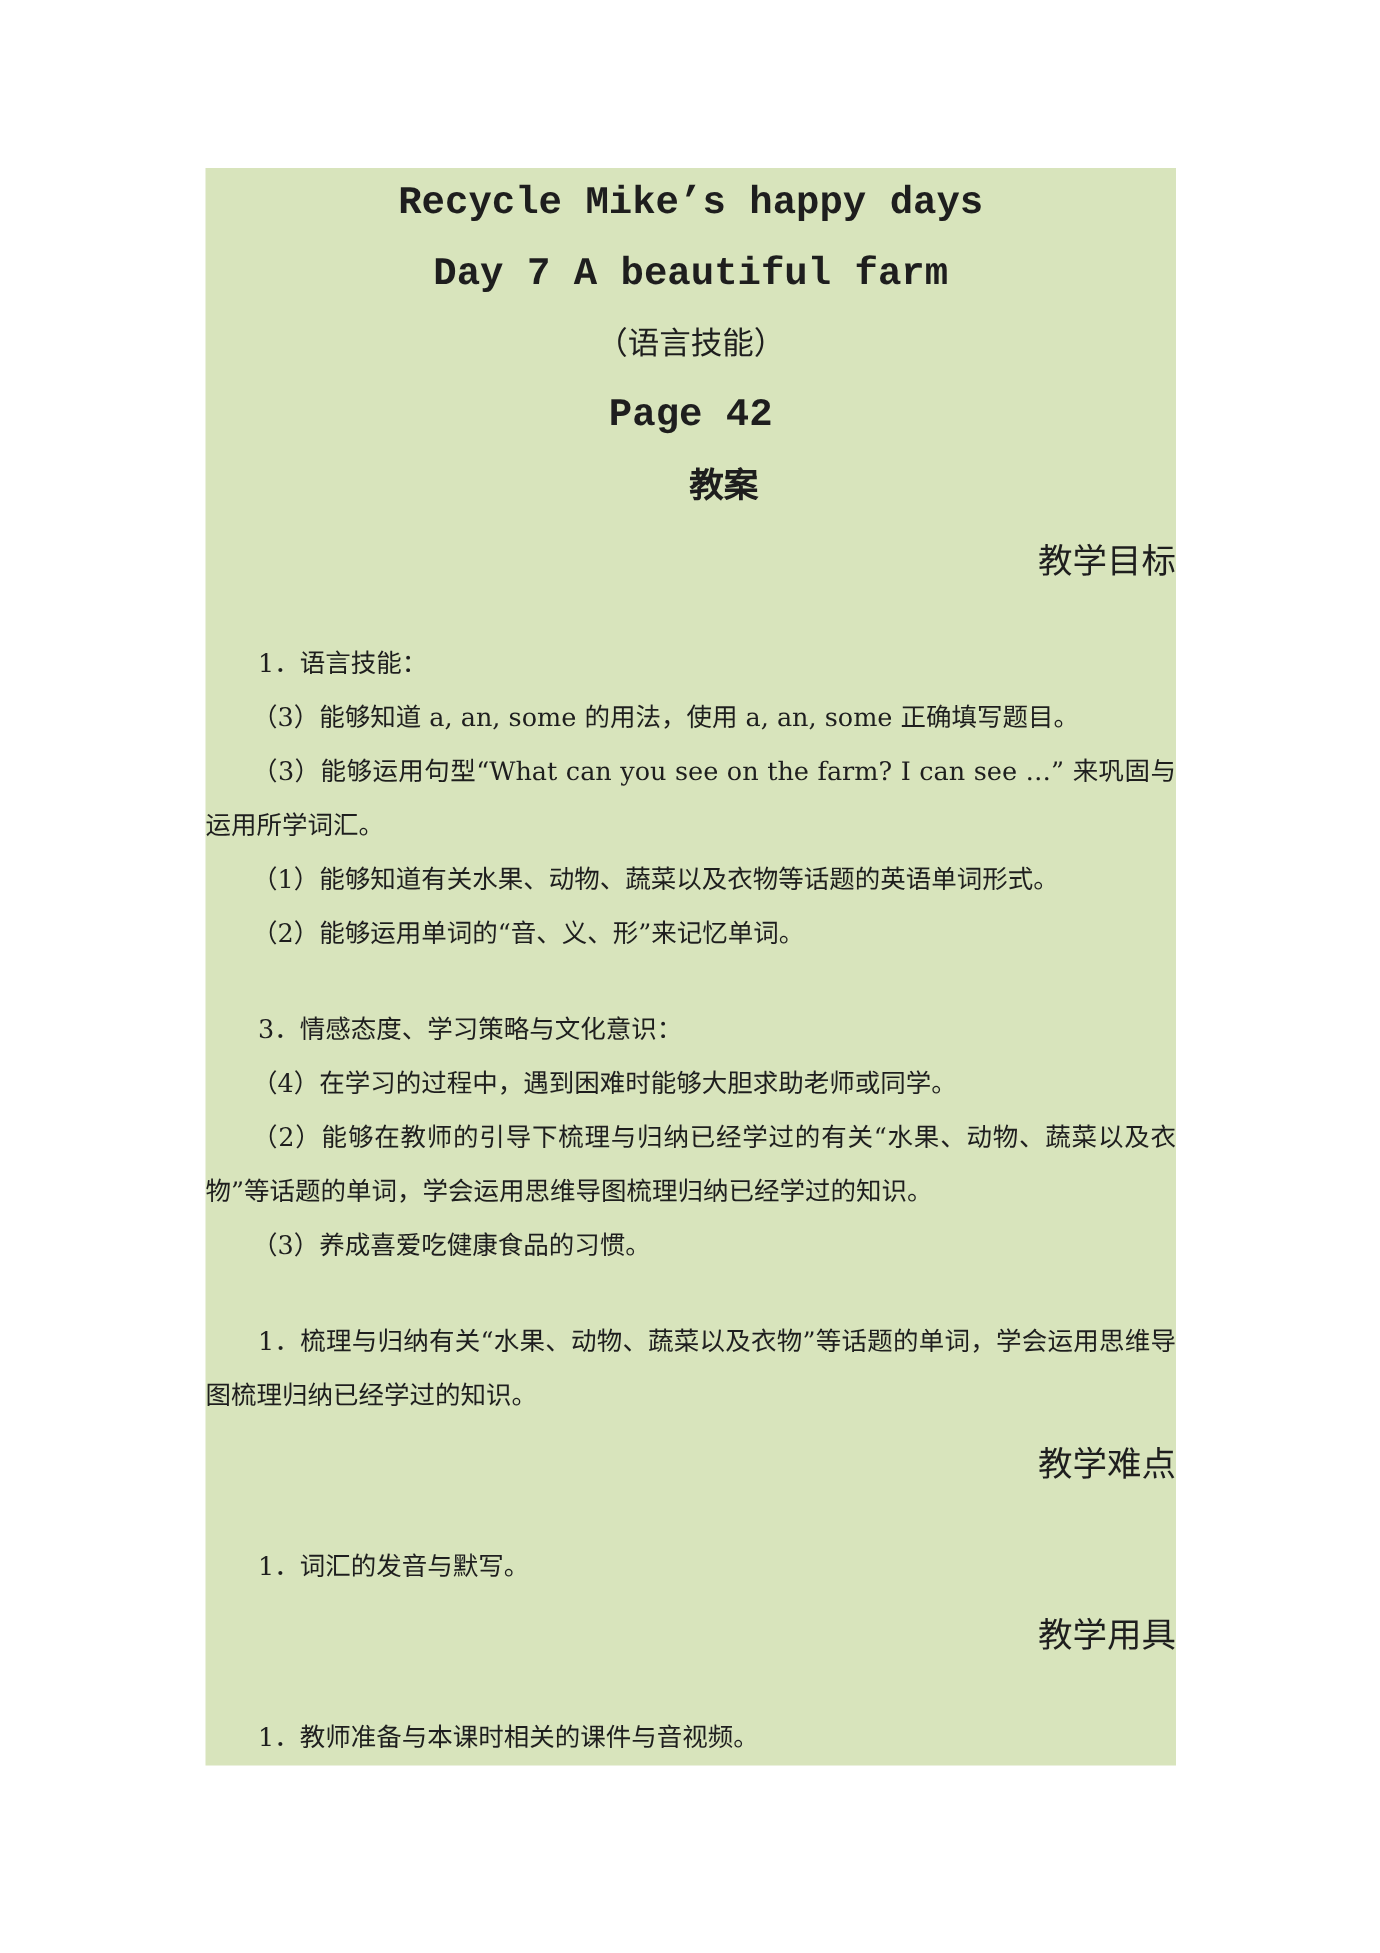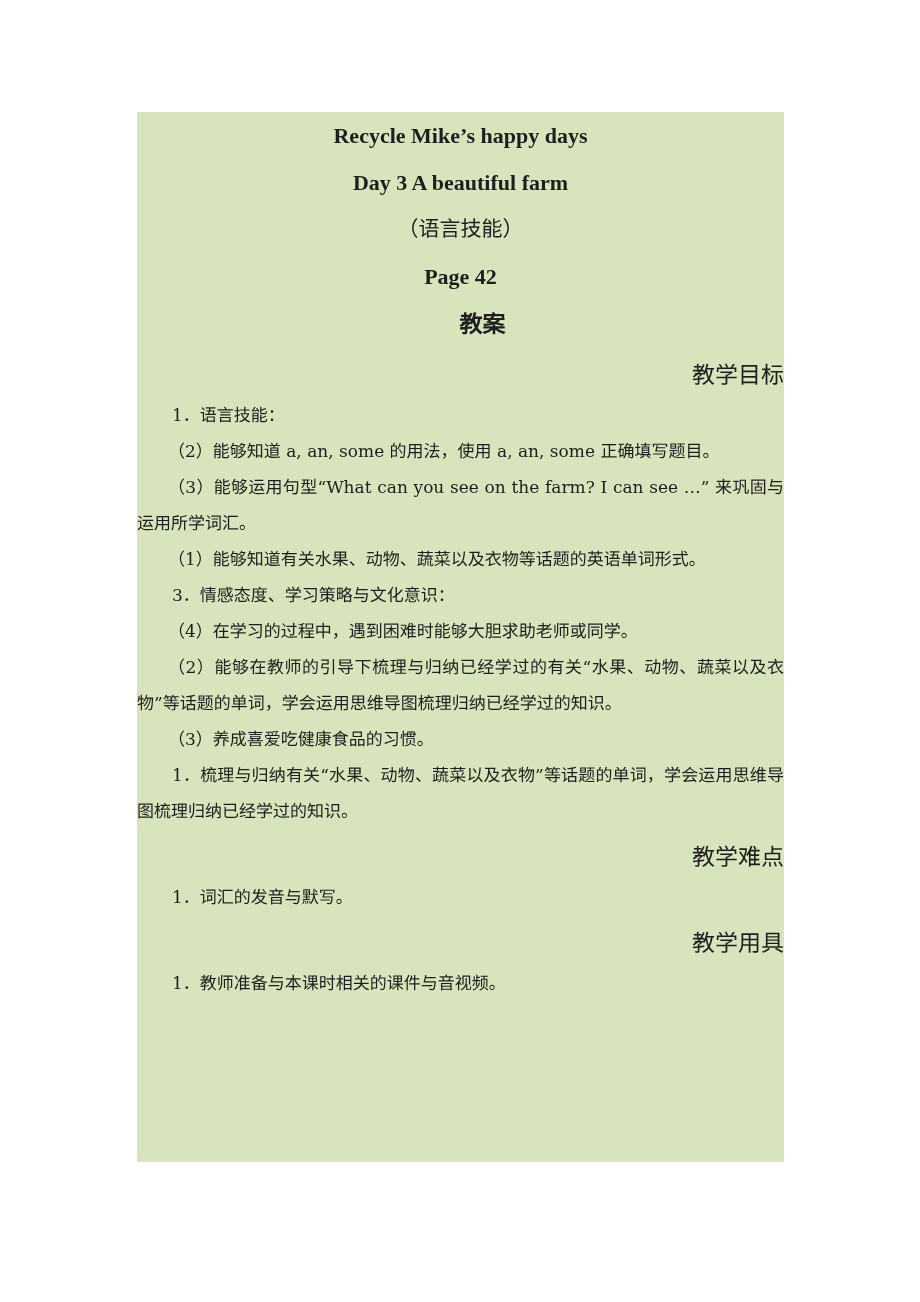--- a/index.html
+++ b/index.html
@@ -24,23 +24,23 @@
     background: #d8e4bc;
   }
   
   .t {
     margin: 0;
     text-align: center;
     line-height: 47px;
     white-space: nowrap;
   }
   .t-en {
-    font-family: Liberation Serif, serif;
+    font-family: Liberation Mono, monospace;
     font-weight: 700;
-    font-size: 22px;
+    font-size: 26px;
   }
   .t-cn {
     font-size: 21px;
     font-weight: 400;
   }
   .t-cn-bold {
     font-size: 23px;
     font-weight: 700;
     padding-left: 44px;
   }
@@ -52,39 +52,40 @@
     line-height: 44px;
     text-align: right;
   }
   
   .b {
     margin: 0;
     font-size: 17px;
     line-height: 36px;
     text-align: justify;
   }
-  .indent-num { text-indent: 35px; }
+  .indent-num { text-indent: 35px; margin-top: 28px; }
   .indent-sub { text-indent: 31px; }
 </style>
 </head>
 <body>
 
 <div class="shaded-block">
 
   <p class="t t-en">Recycle Mike’s happy days</p>
-  <p class="t t-en">Day 3 A beautiful farm</p>
+  <p class="t t-en">Day 7 A beautiful farm</p>
   <p class="t t-cn">（语言技能）</p>
   <p class="t t-en">Page 42</p>
   <p class="t t-cn-bold">教案</p>
 
   <h2 class="sec-h">教学目标</h2>
   <p class="b indent-num">1．语言技能：</p>
-  <p class="b indent-sub">（2）能够知道 a, an, some 的用法，使用 a, an, some 正确填写题目。</p>
+  <p class="b indent-sub">（3）能够知道 a, an, some 的用法，使用 a, an, some 正确填写题目。</p>
   <p class="b indent-sub">（3）能够运用句型“What can you see on the farm? I can see …” 来巩固与运用所学词汇。</p>
   <p class="b indent-sub">（1）能够知道有关水果、动物、蔬菜以及衣物等话题的英语单词形式。</p>
+  <p class="b indent-sub">（2）能够运用单词的“音、义、形”来记忆单词。</p>
   <p class="b indent-num">3．情感态度、学习策略与文化意识：</p>
   <p class="b indent-sub">（4）在学习的过程中，遇到困难时能够大胆求助老师或同学。</p>
   <p class="b indent-sub">（2）能够在教师的引导下梳理与归纳已经学过的有关“水果、动物、蔬菜以及衣物”等话题的单词，学会运用思维导图梳理归纳已经学过的知识。</p>
   <p class="b indent-sub">（3）养成喜爱吃健康食品的习惯。</p>
 
   <p class="b indent-num">1．梳理与归纳有关“水果、动物、蔬菜以及衣物”等话题的单词，学会运用思维导图梳理归纳已经学过的知识。</p>
 
   <h2 class="sec-h">教学难点</h2>
   <p class="b indent-num">1．词汇的发音与默写。</p>
 

